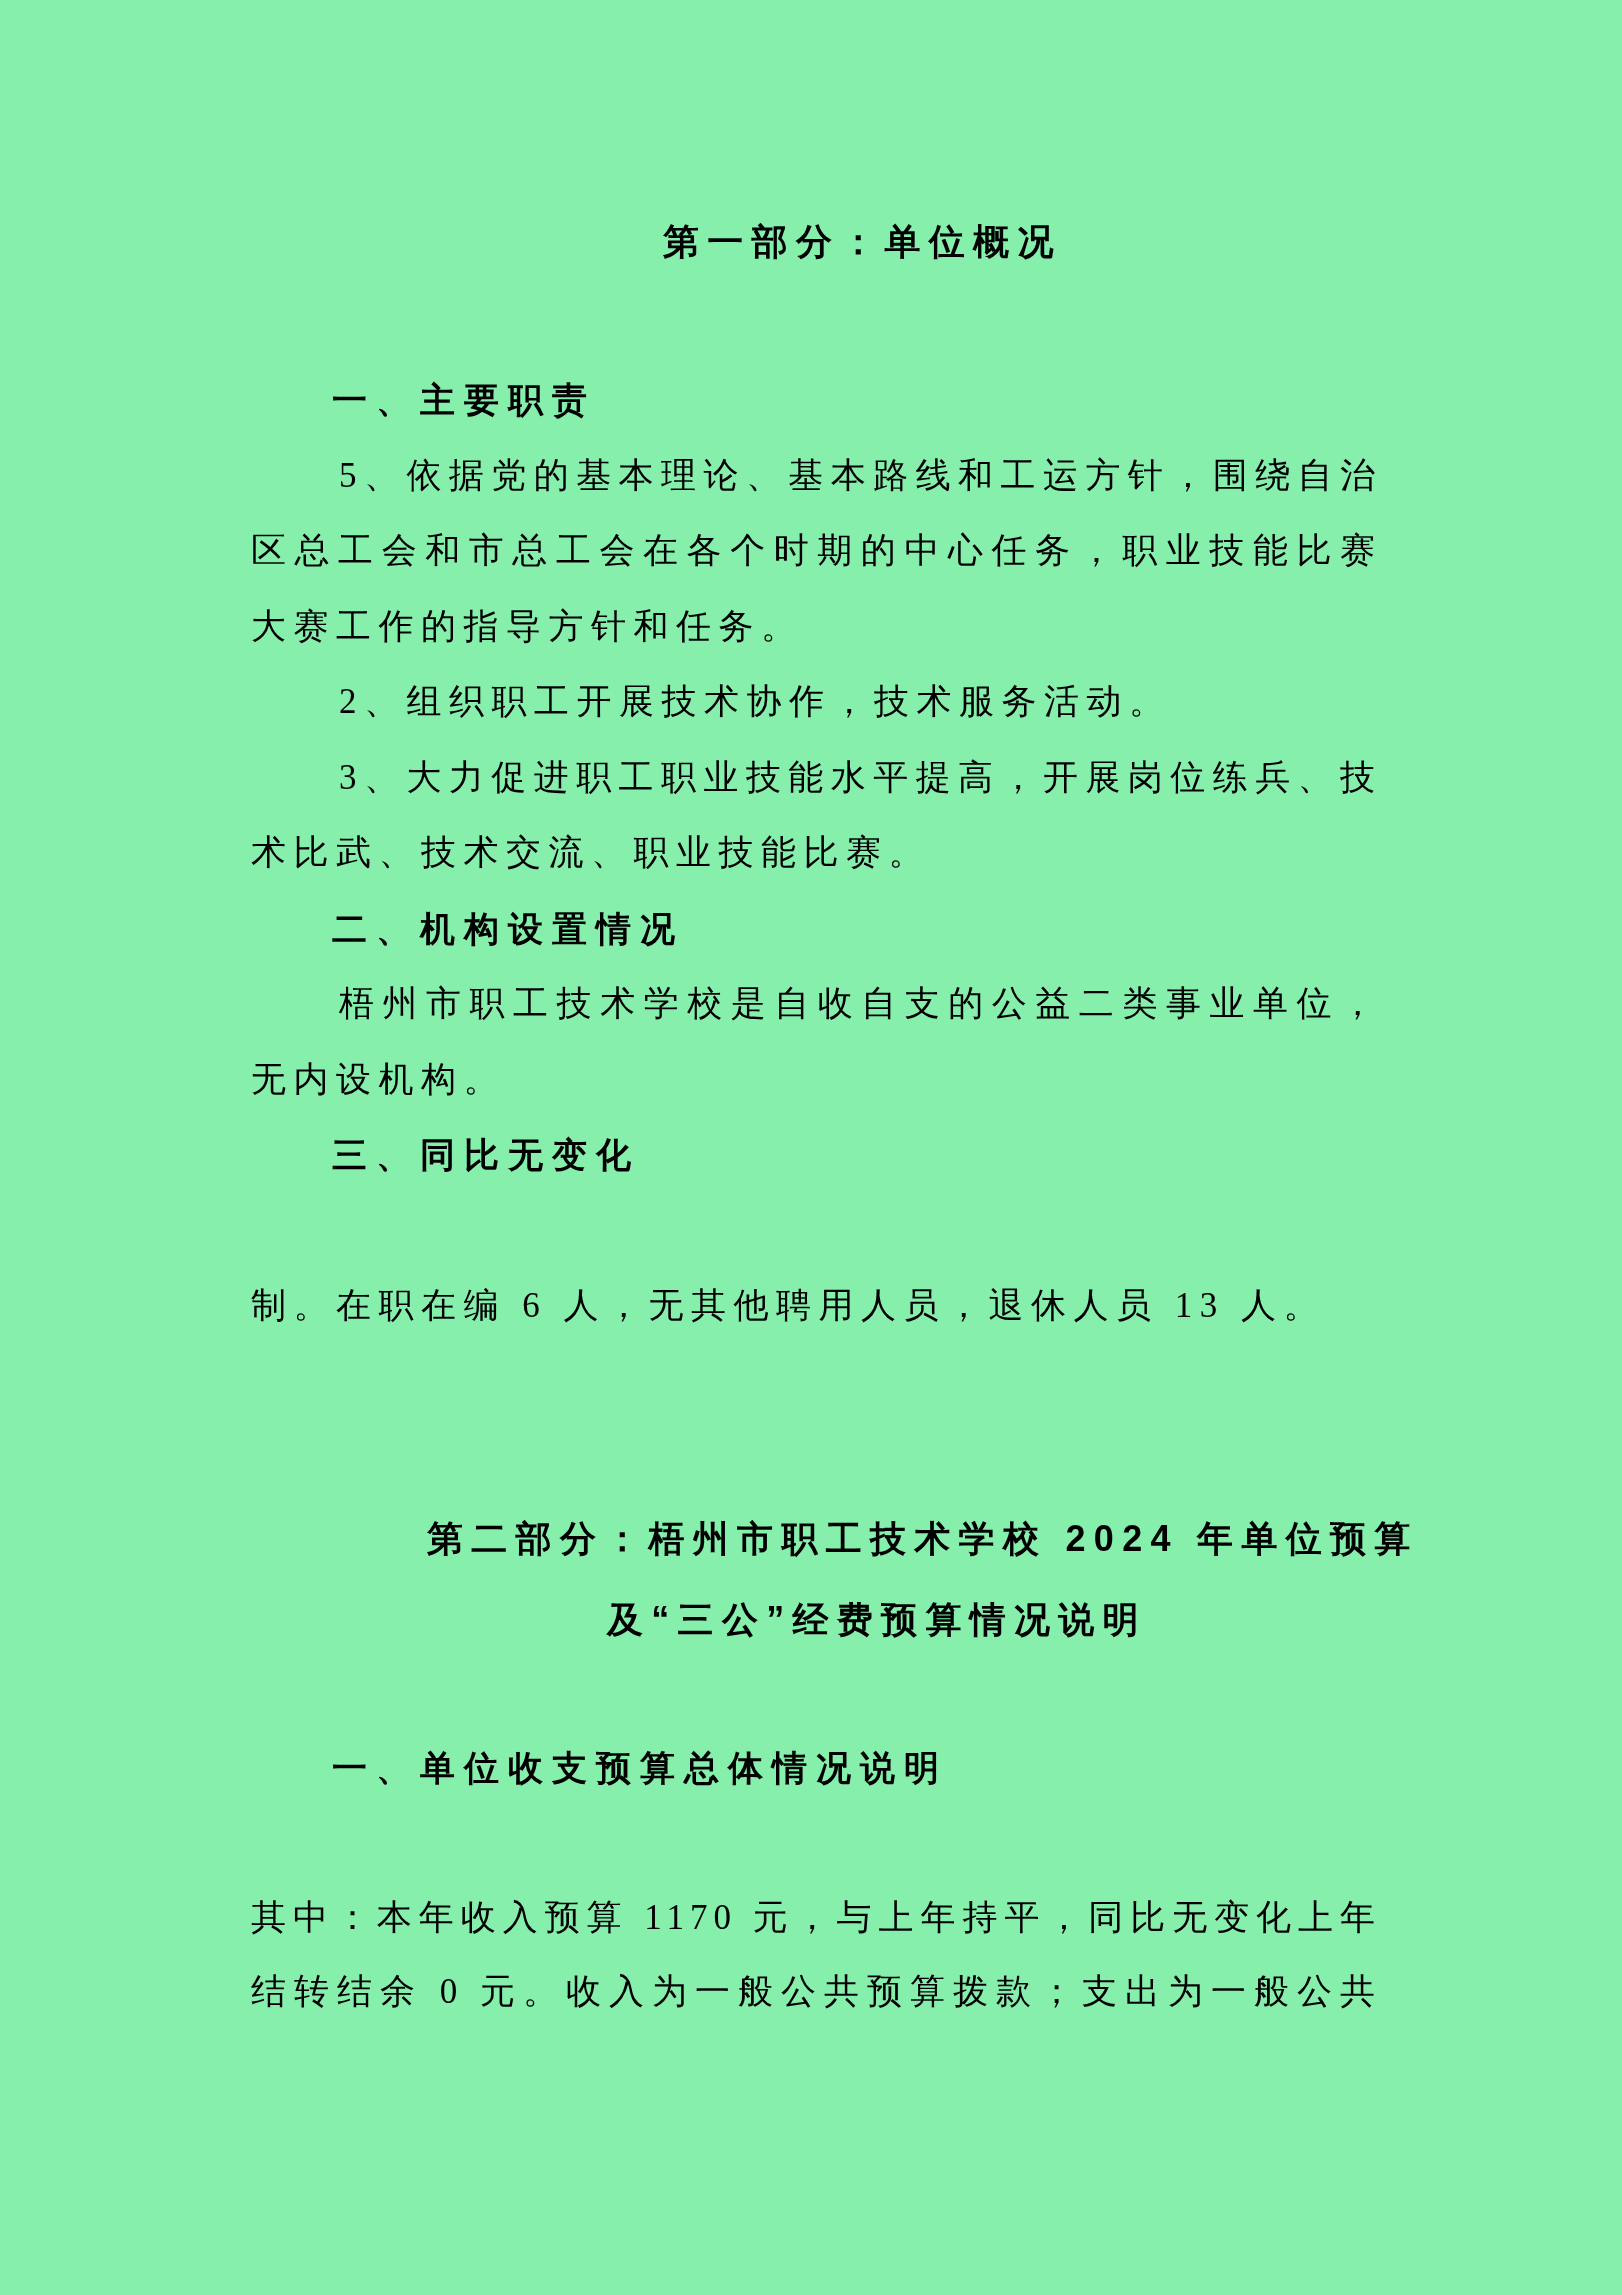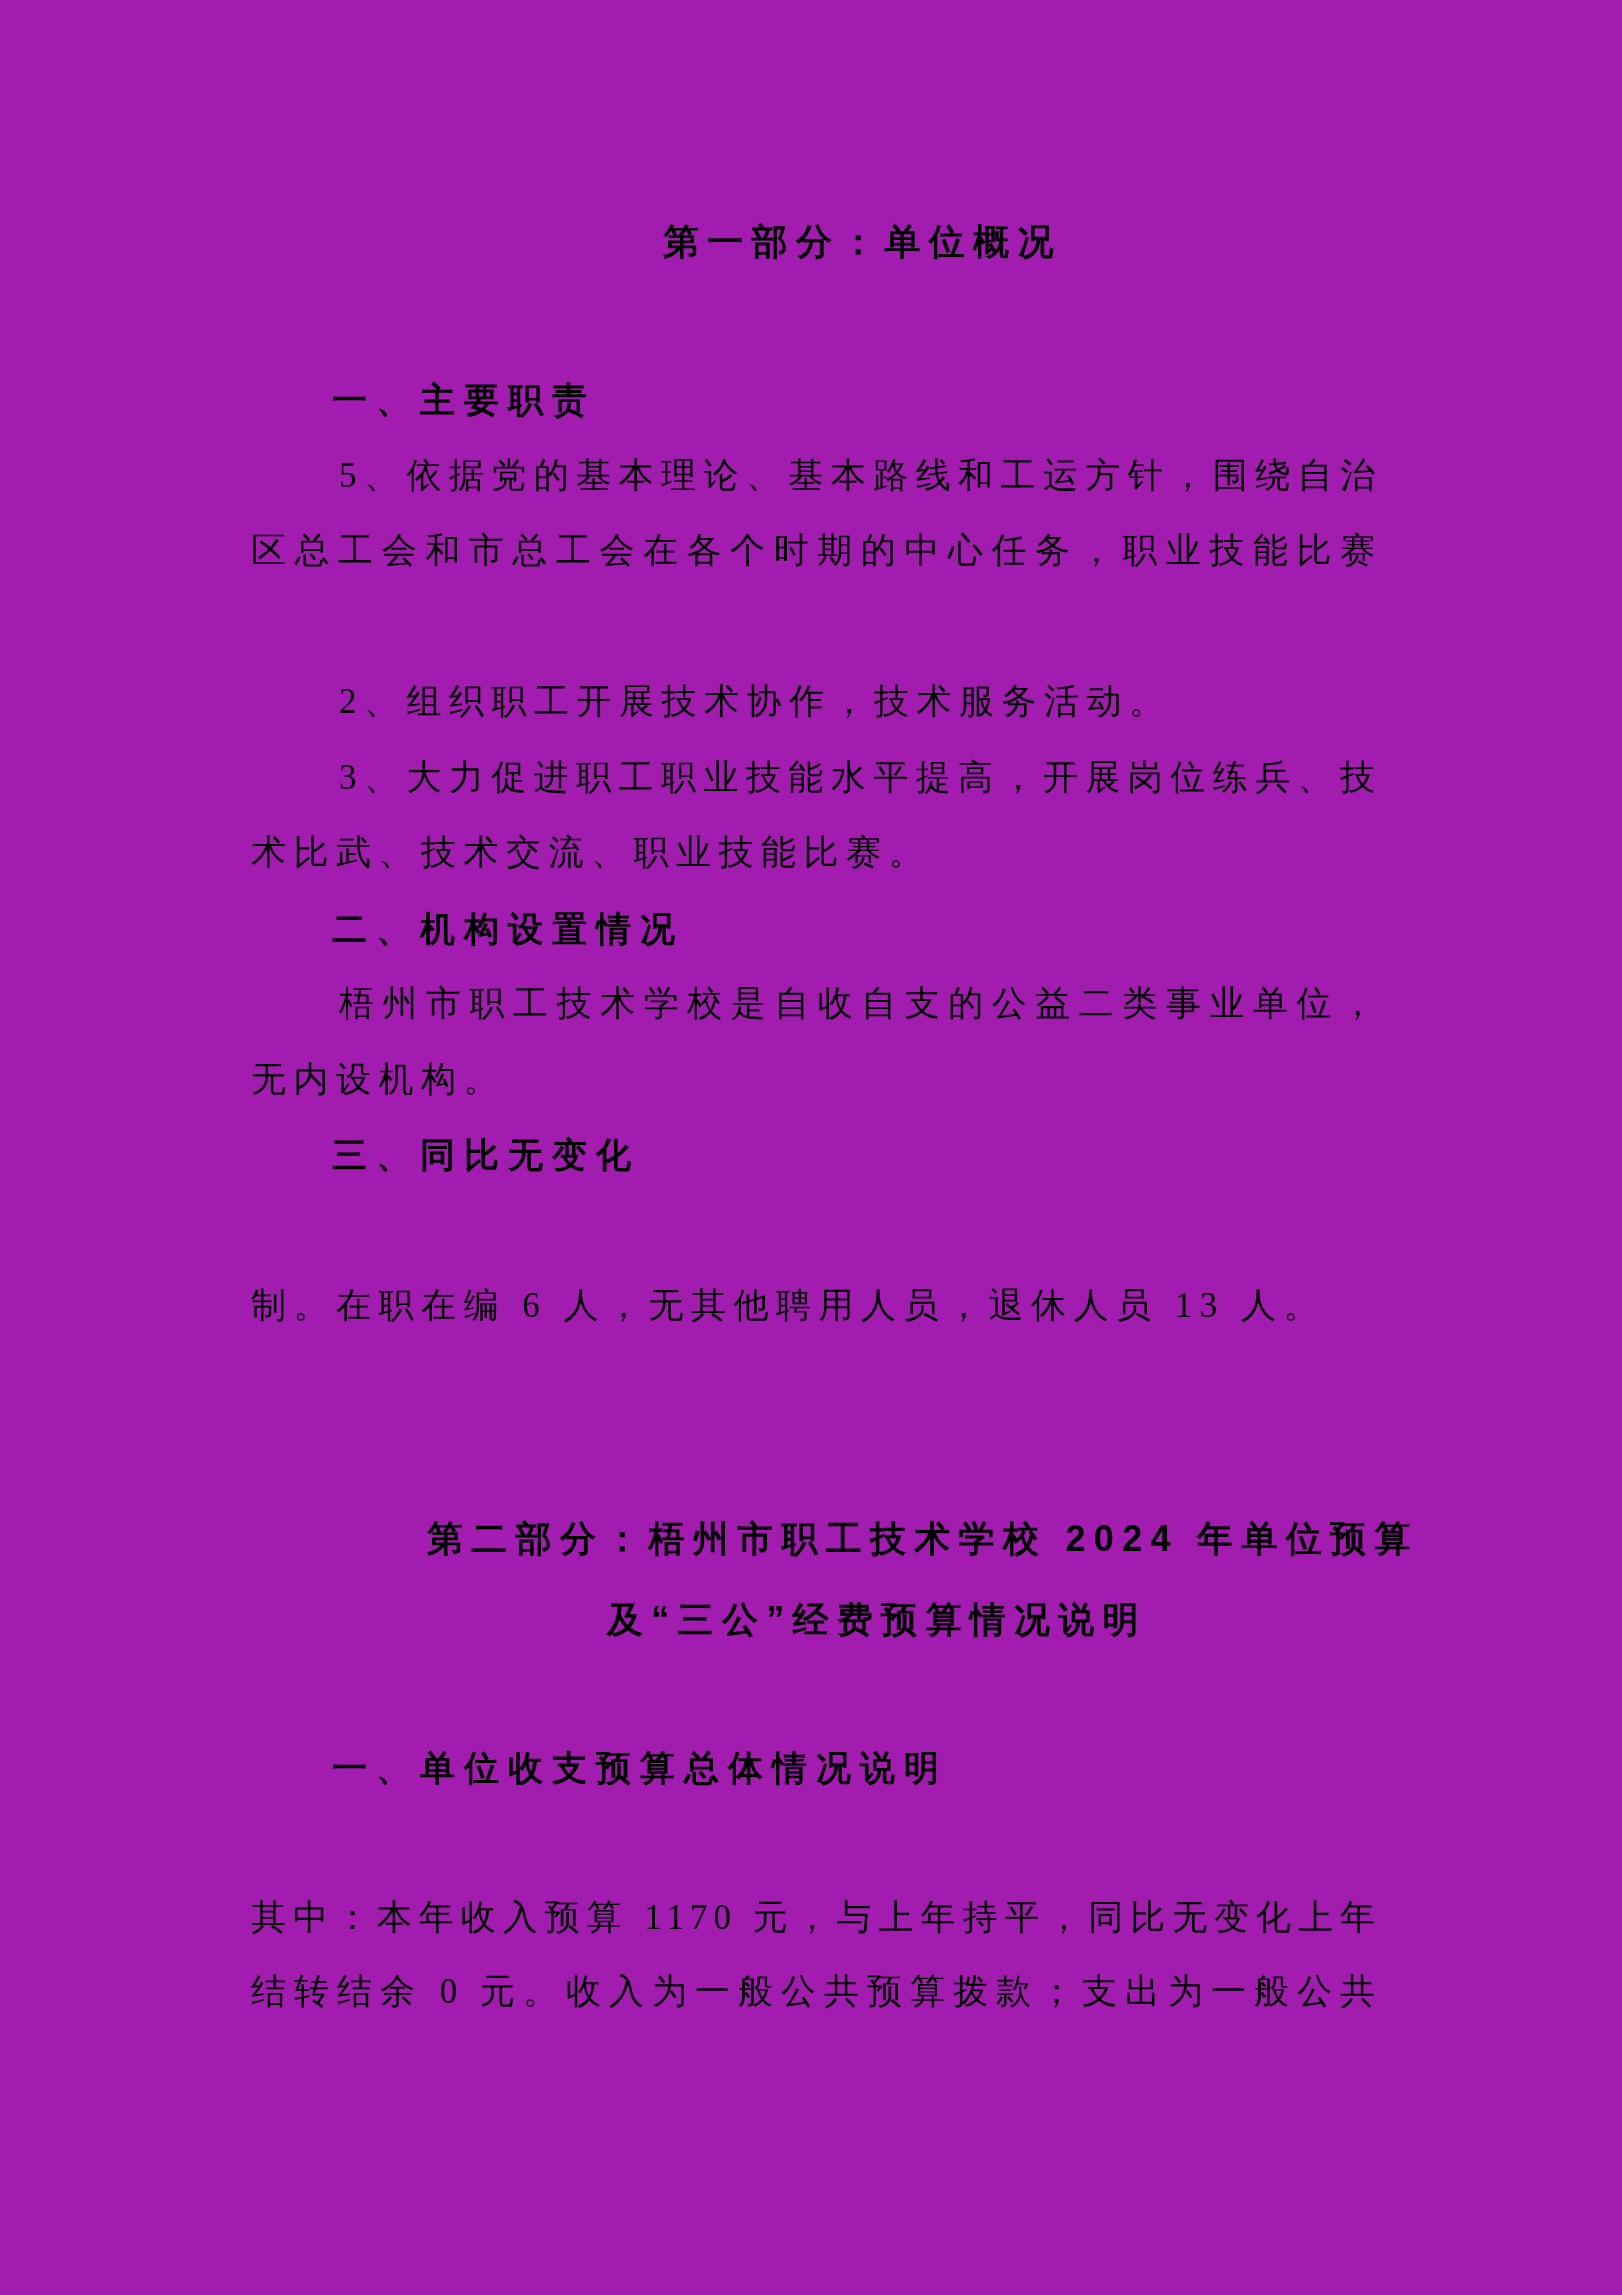--- a/index.html
+++ b/index.html
@@ -4,21 +4,21 @@
 <style>
   html, body {
     margin: 0;
     padding: 0;
     background: #ffffff;
   }
   .page {
     position: relative;
     width: 1622px;
     height: 2295px;
-    background: #a21caf;
+    background: #86efac;
     color: #000000;
     overflow: hidden;
   }
   .line {
     position: absolute;
     left: 251px;
     width: 1130px;
     height: 75px;
     line-height: 75px;
     font-size: 35px;
@@ -66,20 +66,21 @@
 <div class="page">
 
   <div class="line title t1" style="top:204px">第一部分：单位概况</div>
 
   <div class="line heading" style="top:362px">一、主要职责</div>
 
   <div class="line jfull indent" style="top:438px">5、依据党的基本理论、基本路线和工运方针，围绕自治</div>
 
   <div class="line jfull" style="top:513px">区总工会和市总工会在各个时期的中心任务，职业技能比赛</div>
 
+  <div class="line plain" style="top:589px">大赛工作的指导方针和任务。</div>
 
   <div class="line plain indent" style="top:664px">2、组织职工开展技术协作，技术服务活动。</div>
 
   <div class="line jfull indent" style="top:740px">3、大力促进职工职业技能水平提高，开展岗位练兵、技</div>
 
   <div class="line plain" style="top:815px">术比武、技术交流、职业技能比赛。</div>
 
   <div class="line heading" style="top:891px">二、机构设置情况</div>
 
   <div class="line jfull indent" style="top:966px">梧州市职工技术学校是自收自支的公益二类事业单位，</div>

